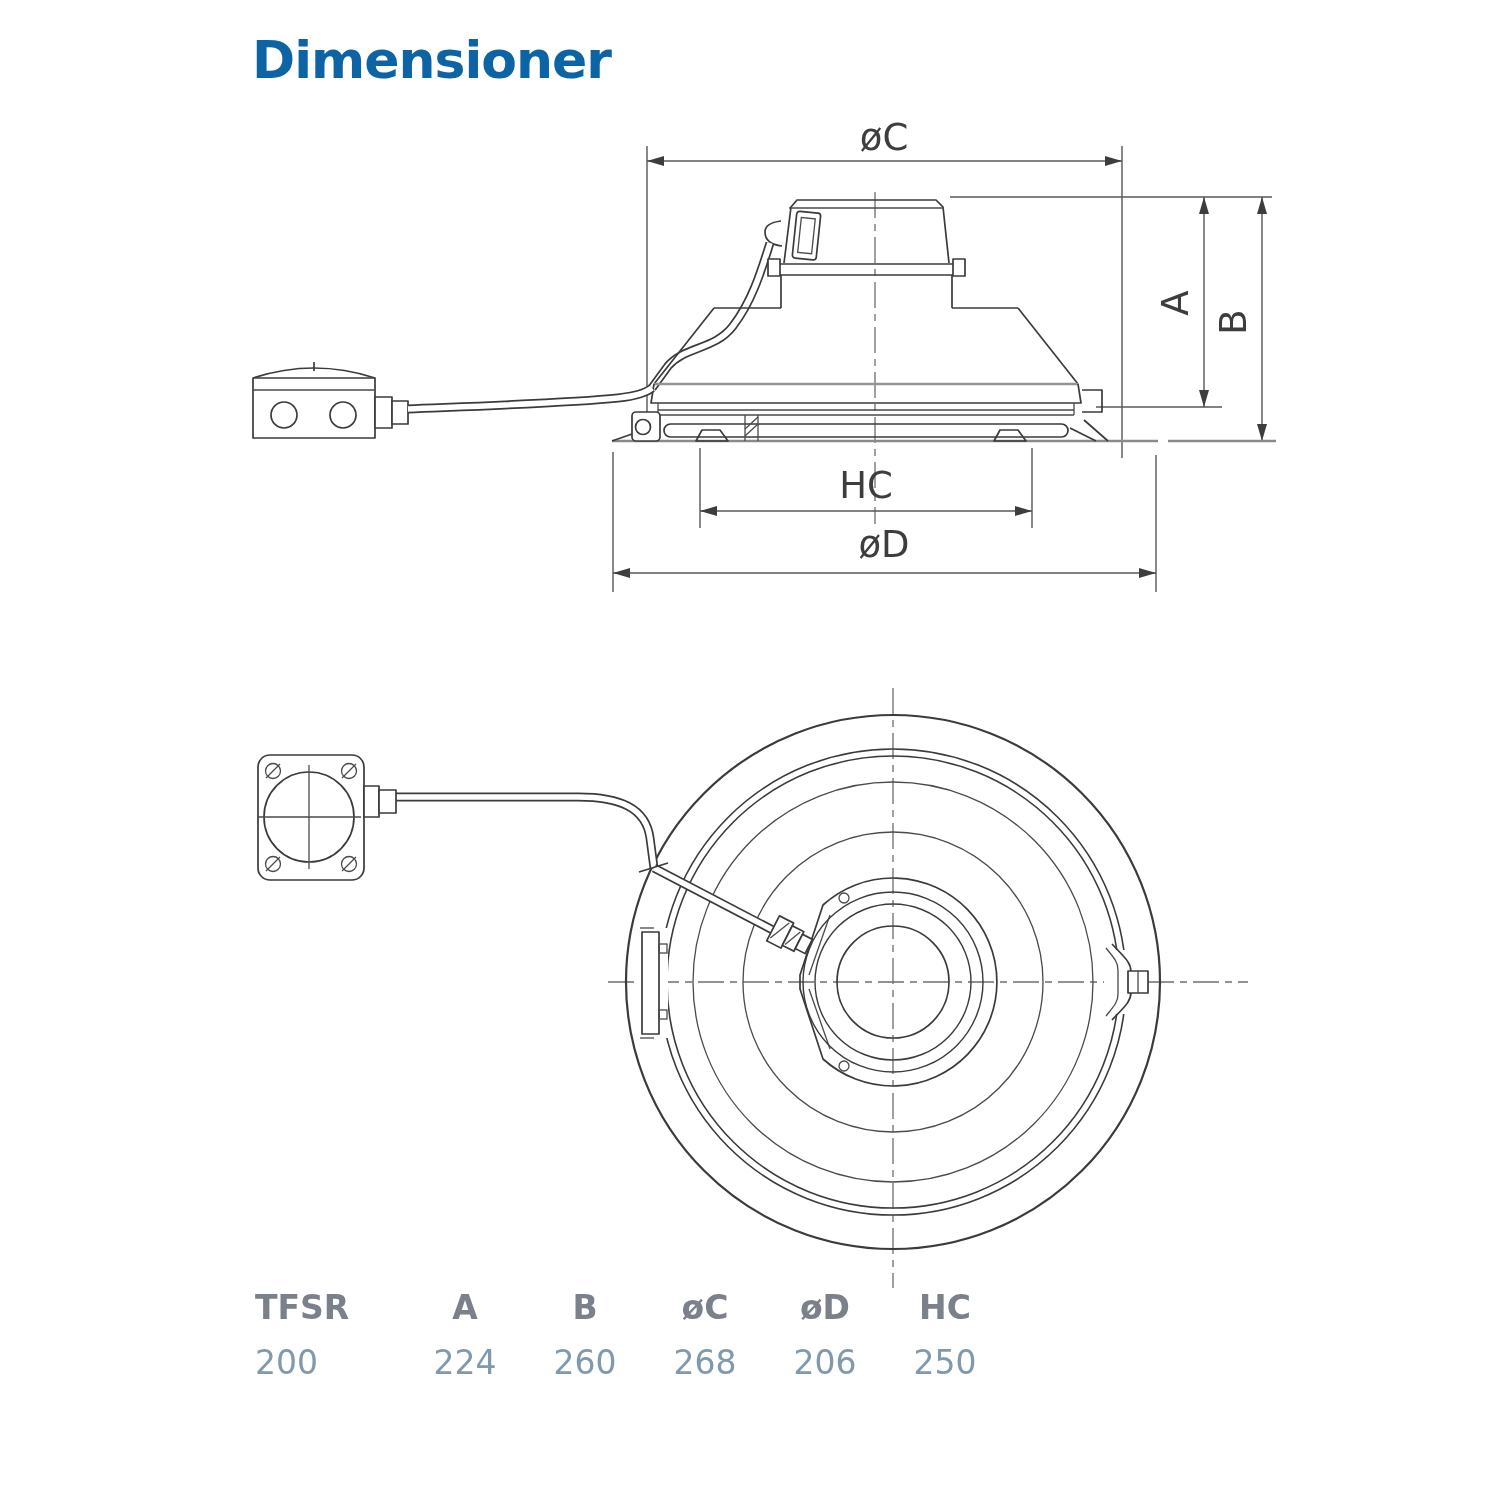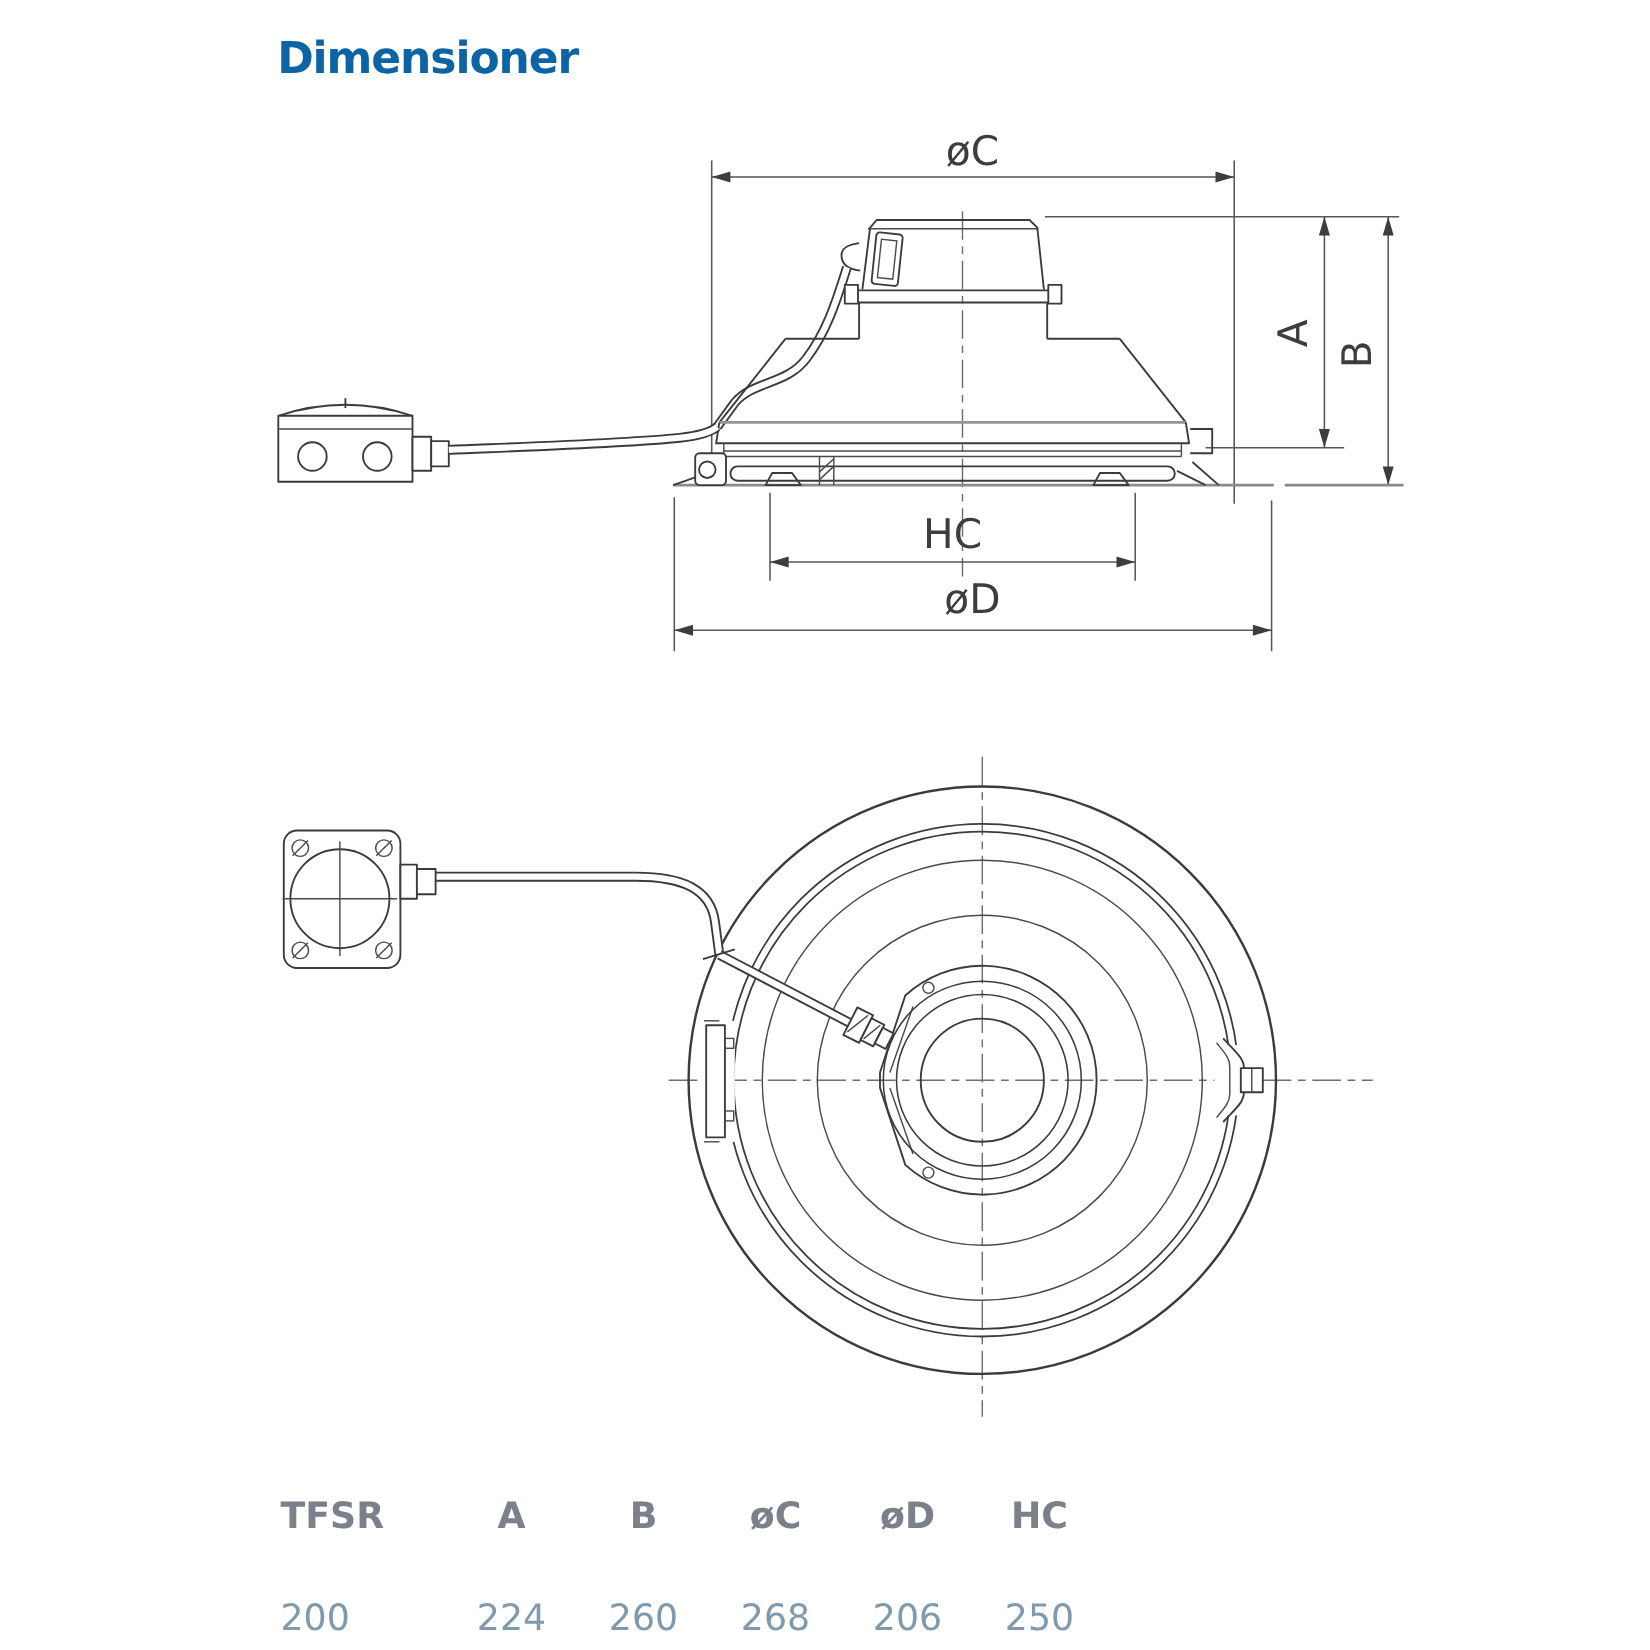--- a/index.html
+++ b/index.html
@@ -1,35 +1,35 @@
 <!DOCTYPE html>
 <html><head>
 <meta charset="utf-8">
 <style>
   html,body{margin:0;padding:0;background:#ffffff;width:1500px;height:1500px;overflow:hidden;
             font-family:"DejaVu Sans", "Liberation Sans", sans-serif;}
   .stage{position:relative;width:1500px;height:1500px;background:#fff;}
-  .page-title{position:absolute;left:252px;top:30px;font-size:40px;font-weight:700;color:#0d64a5;letter-spacing:-1px;}
+  .page-title{position:absolute;left:252px;top:30px;font-size:52px;font-weight:700;color:#0d64a5;letter-spacing:-1px;}
   svg{position:absolute;left:0;top:0;}
   
   .ln{stroke:#3b3b3b;stroke-width:1.7;fill:none;stroke-linejoin:round;}
   .lnf{stroke:#3b3b3b;stroke-width:1.7;fill:#ffffff;stroke-linejoin:round;}
   .thin{stroke:#4a4a4a;stroke-width:1.3;fill:none;}
   .gray{stroke:#949494;stroke-width:2.4;fill:none;}
   .ground{stroke:#8a8a8a;stroke-width:2.6;fill:none;}
   .dim{stroke:#575757;stroke-width:1.4;fill:none;}
   .arr{fill:#3d3d3d;stroke:none;}
   .cl{stroke:#6e6e6e;stroke-width:1.3;fill:none;stroke-dasharray:26 6 7 6;}
   .cable-o{stroke:#3b3b3b;stroke-width:9;fill:none;}
   .cable-i{stroke:#ffffff;stroke-width:5.6;fill:none;}
   .dimtxt{font-family:"DejaVu Sans", sans-serif;font-size:37px;fill:#3d3d3d;}
   
-  .dim-table{position:absolute;left:255px;top:1358px;width:780px;}
+  .dim-table{position:absolute;left:255px;top:1288px;width:780px;}
   .trow{display:flex;align-items:baseline;}
-  .trow.values{margin-top:54px;}
+  .trow.values{margin-top:16px;}
   .tcell{font-size:33px;}
   .tcell.c0{width:150px;text-align:left;}
   .tcell.cn{width:120px;text-align:center;}
   .trow.headers .tcell{font-weight:700;color:#7b818a;}
   .trow.values .tcell{font-weight:400;color:#8199ad;}
 </style>
 </head>
 <body>
 
 <div class="stage">

